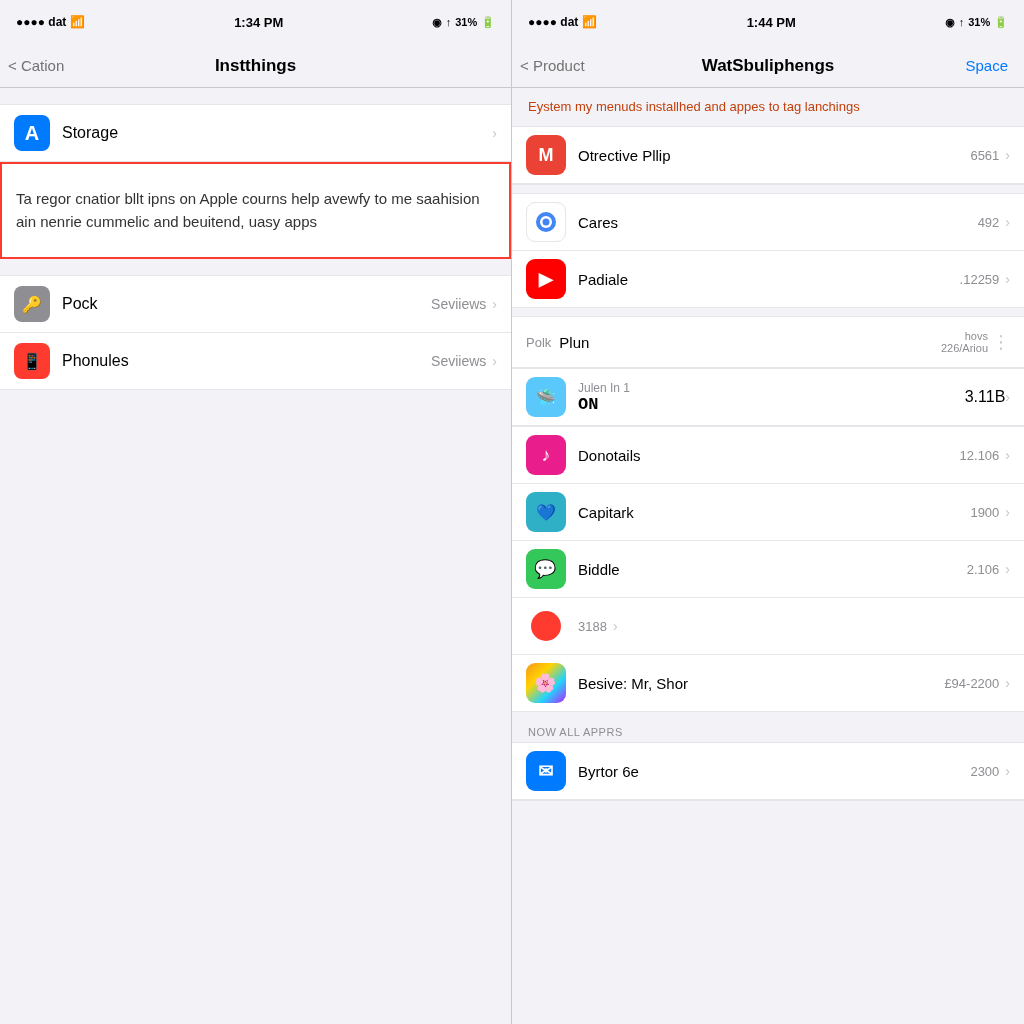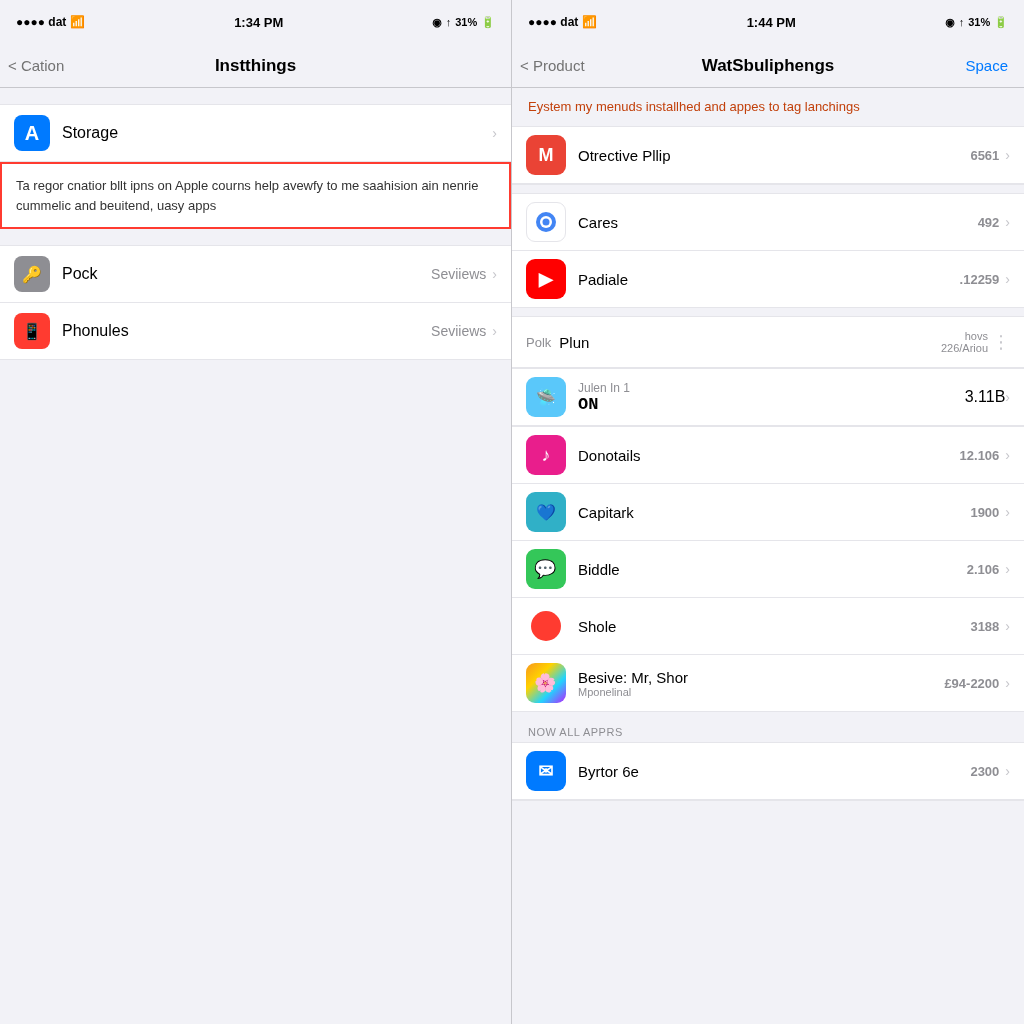--- a/index.html
+++ b/index.html
@@ -111,22 +111,22 @@
 
     .chevron {
       color: #c7c7cc;
       font-size: 14px;
     }
 
     .description-box {
       background: #fff;
       border: 2px solid #ff3b30;
       margin: 0;
-      padding: 12px 14px;
-      font-size: 13px;
+      padding: 24px 14px;
+      font-size: 15px;
       color: #333;
       line-height: 1.5;
       border-left: 2px solid #ff3b30;
       border-right: 2px solid #ff3b30;
     }
 
     
     .panel-right {
       width: 512px;
       height: 1024px;
@@ -202,21 +202,20 @@
 
     .app-list-item .app-subtitle {
       font-size: 11px;
       color: #8e8e93;
     }
 
     .app-list-item .app-size {
       font-size: 13px;
       color: #8e8e93;
       margin-right: 6px;
-      font-weight: bold;
     }
 
     .section-label {
       font-size: 11px;
       color: #8e8e93;
       text-transform: uppercase;
       padding: 14px 16px 4px;
       letter-spacing: 0.5px;
     }
 
@@ -454,34 +453,30 @@
         <div class="app-name">Biddle</div>
       </div>
       <span class="app-size">2.106</span>
       <span class="chevron">›</span>
     </div>
 
     <div class="app-list-item">
       <div style="width:40px;height:40px;display:flex;align-items:center;justify-content:center;margin-right:12px;">
         <div style="width:30px;height:30px;border-radius:50%;background:#ff3b30;"></div>
       </div>
-      <div class="app-info">
-        <div class="app-name">Shole</div>
-      </div>
       <span class="app-size">3188</span>
       <span class="chevron">›</span>
     </div>
 
     <div class="app-list-item">
       <div class="app-icon" style="width:40px;height:40px;border-radius:9px;display:flex;align-items:center;justify-content:center;margin-right:12px;background:linear-gradient(135deg,#f7971e,#ffd200,#21d4fd,#b721ff);">
         <span style="font-size:18px;">🌸</span>
       </div>
       <div class="app-info">
         <div class="app-name">Besive: Mr, Shor</div>
-        <div class="app-subtitle">Mponelinal</div>
       </div>
       <span class="app-size">£94-2200</span>
       <span class="chevron">›</span>
     </div>
   </div>
 
   <div class="section-label">NOW ALL APPRS</div>
 
   <div style="background:#fff;border-top:1px solid #e5e5ea;border-bottom:1px solid #e5e5ea;">
     <div class="app-list-item">

